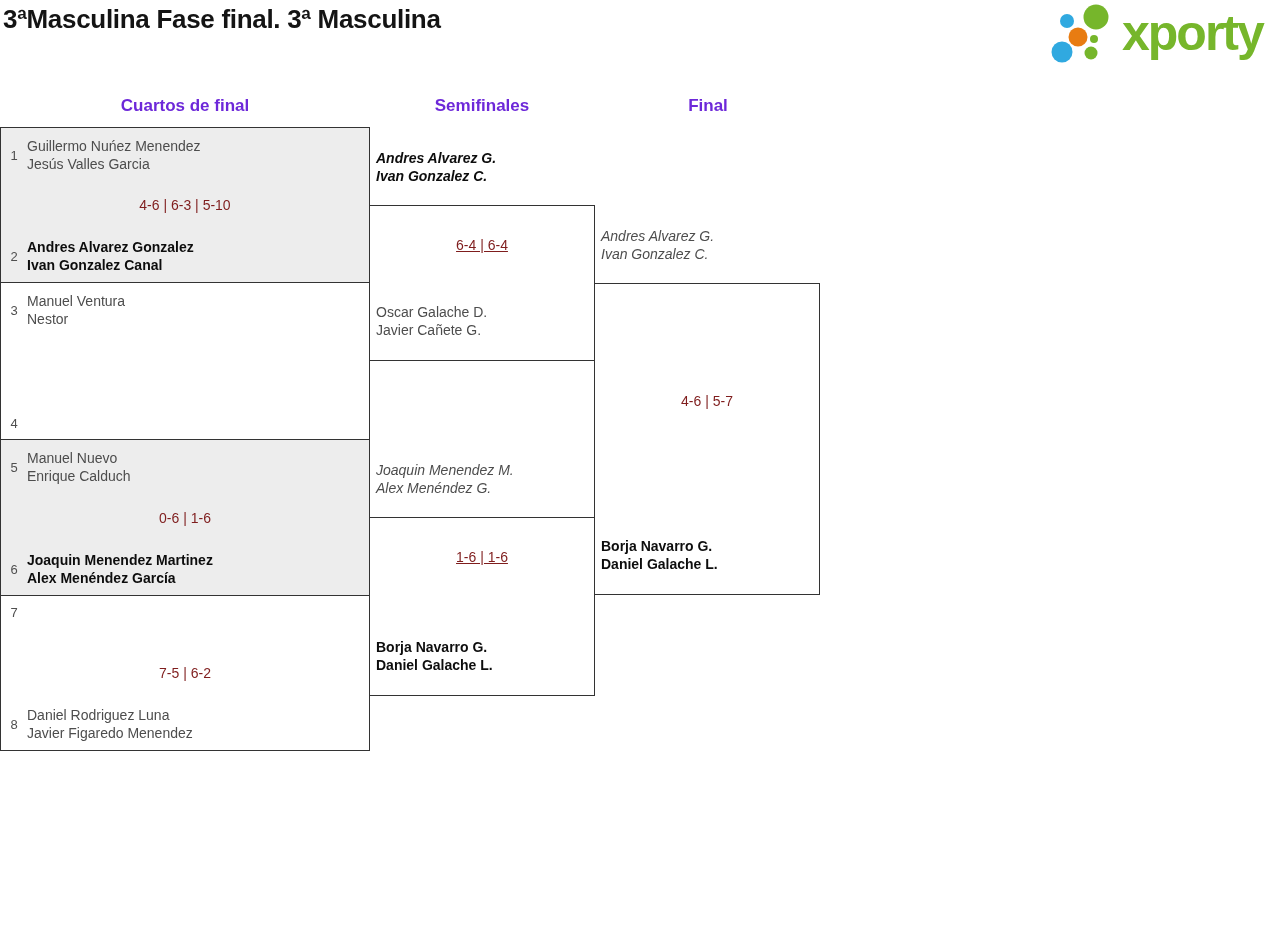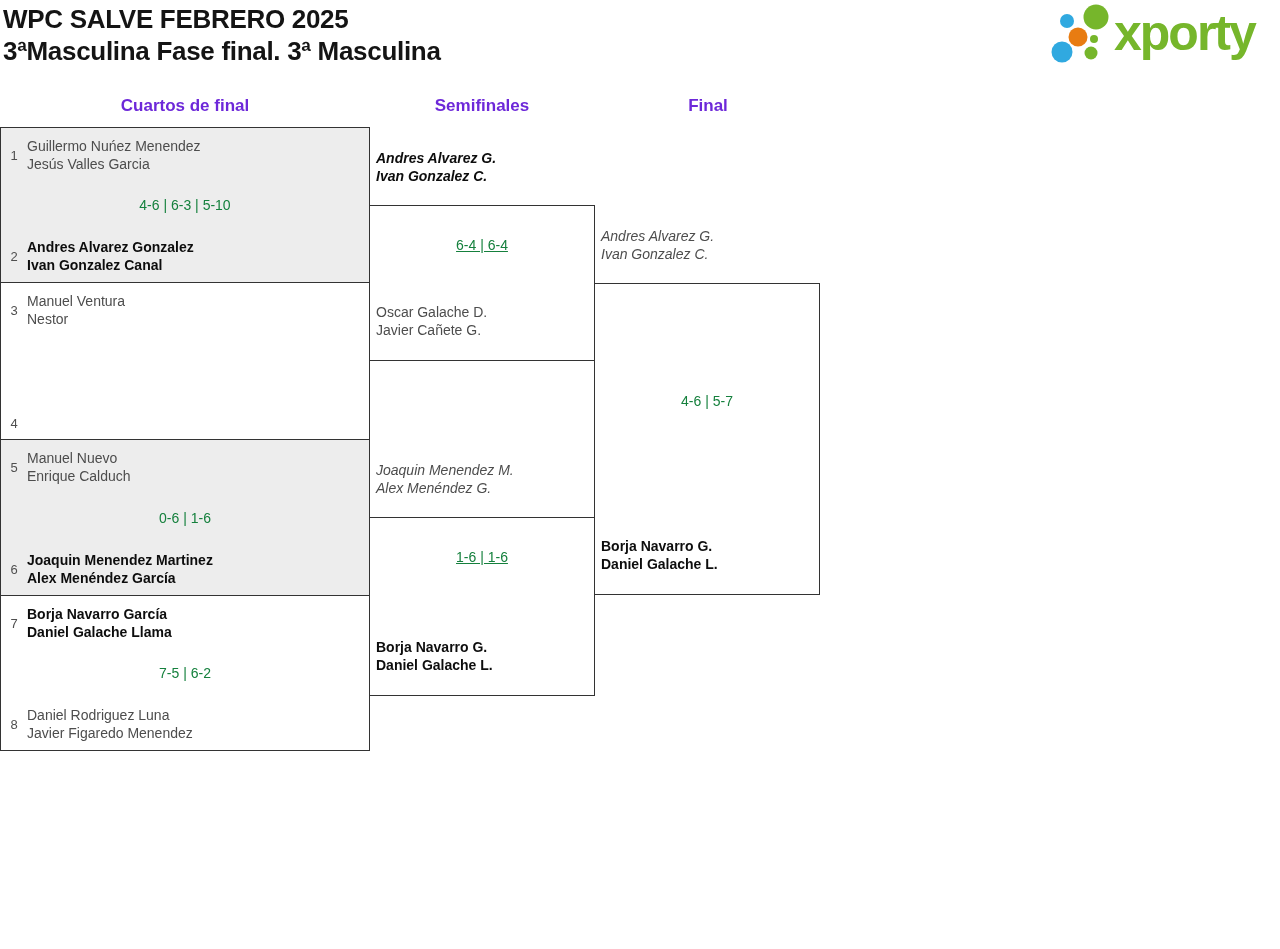--- a/index.html
+++ b/index.html
@@ -6,52 +6,51 @@
   .canvas{
     position:relative;width:1280px;height:949px;background:#ffffff;overflow:hidden;
     font-family:"Liberation Sans",sans-serif;color:#141414;
   }
   
   .title-block{position:absolute;left:3px;top:3px;}
   .title-line{font-size:26px;font-weight:700;line-height:32px;letter-spacing:-0.3px;color:#141414;white-space:nowrap;}
   
   .logo{position:absolute;left:1048px;top:2px;display:flex;align-items:flex-start;cursor:pointer;}
   .logo-mark{display:block;}
-  .logo-text{font-size:50px;font-weight:700;line-height:62px;letter-spacing:-2px;color:#76b62b;margin-left:4px;}
+  .logo-text{font-size:50px;font-weight:700;line-height:62px;letter-spacing:-2px;color:#76b62b;margin-left:12px;}
   
   .round-header{position:absolute;top:96px;transform:translateX(-50%);font-size:17px;font-weight:700;color:#6d28d9;white-space:nowrap;}
   
   .box{position:absolute;border:1px solid #333;box-sizing:border-box;}
   .qf{left:0;width:370px;}
   .qf-gray{background:#ededed;}
   .qf-white{background:#ffffff;}
   .trow{position:absolute;left:0;right:0;display:flex;align-items:center;}
   .trow.t{top:9px;}
   .trow.b{bottom:8px;}
   .seed{width:26px;text-align:center;font-size:13px;color:#4f4f4f;flex:0 0 26px;}
   .names{font-size:14px;line-height:18px;white-space:nowrap;}
   .names.loser{color:#4d4d4d;font-weight:400;}
   .names.winner{color:#0d0d0d;font-weight:700;}
-  .score{position:absolute;left:0;right:0;text-align:center;font-size:14px;color:#15803d;white-space:nowrap;}
+  .score{position:absolute;left:0;right:0;text-align:center;font-size:14px;color:#7f1d1d;white-space:nowrap;}
   .qf .score{top:50%;transform:translateY(-50%);}
   
   .adv{left:369px;width:226px;background:#ffffff;}
   .final-box{left:594px;width:226px;background:#ffffff;}
   .team-above{position:absolute;left:6px;bottom:100%;margin-bottom:21px;font-style:italic;}
   .team-below{position:absolute;left:6px;bottom:21px;}
   .adv .score{top:31px;text-decoration:underline;}
   .final-box .score{top:109px;}
 </style>
 </head>
 <body>
 
 <div class="canvas">
 
   <div class="title-block">
-    <div class="title-line">WPC SALVE FEBRERO 2025</div>
     <div class="title-line">3ªMasculina Fase final. 3ª Masculina</div>
   </div>
 
   <div class="logo">
     <svg class="logo-mark" width="62" height="68" viewBox="0 0 62 68">
       <circle cx="19" cy="19" r="7" fill="#30a9e0"></circle>
       <circle cx="48" cy="15" r="12.5" fill="#76b62b"></circle>
       <circle cx="30" cy="35" r="9.5" fill="#e87c12"></circle>
       <circle cx="46" cy="37" r="4" fill="#76b62b"></circle>
       <circle cx="14" cy="50" r="10.5" fill="#30a9e0"></circle>
@@ -109,24 +108,20 @@
       <div class="names winner">
         <div>Joaquin Menendez Martinez</div>
         <div>Alex Menéndez García</div>
       </div>
     </div>
   </div>
 
   <div class="box qf qf-white" style="top:595px;height:156px;">
     <div class="trow t">
       <span class="seed">7</span>
-      <div class="names winner">
-        <div>Borja Navarro García</div>
-        <div>Daniel Galache Llama</div>
-      </div>
     </div>
     <div class="score">7-5 | 6-2</div>
     <div class="trow b">
       <span class="seed">8</span>
       <div class="names loser">
         <div>Daniel Rodriguez Luna</div>
         <div>Javier Figaredo Menendez</div>
       </div>
     </div>
   </div>

